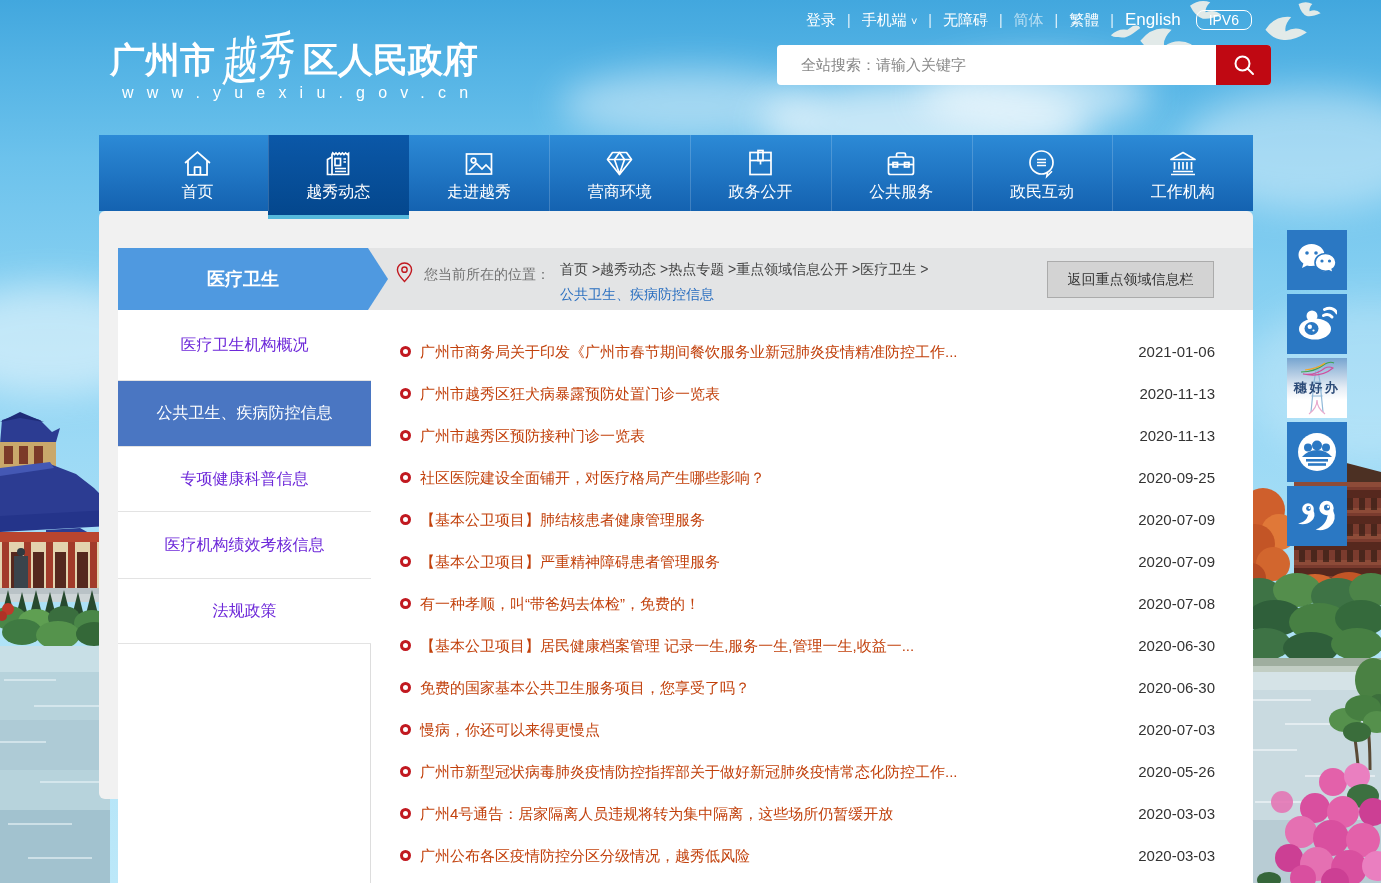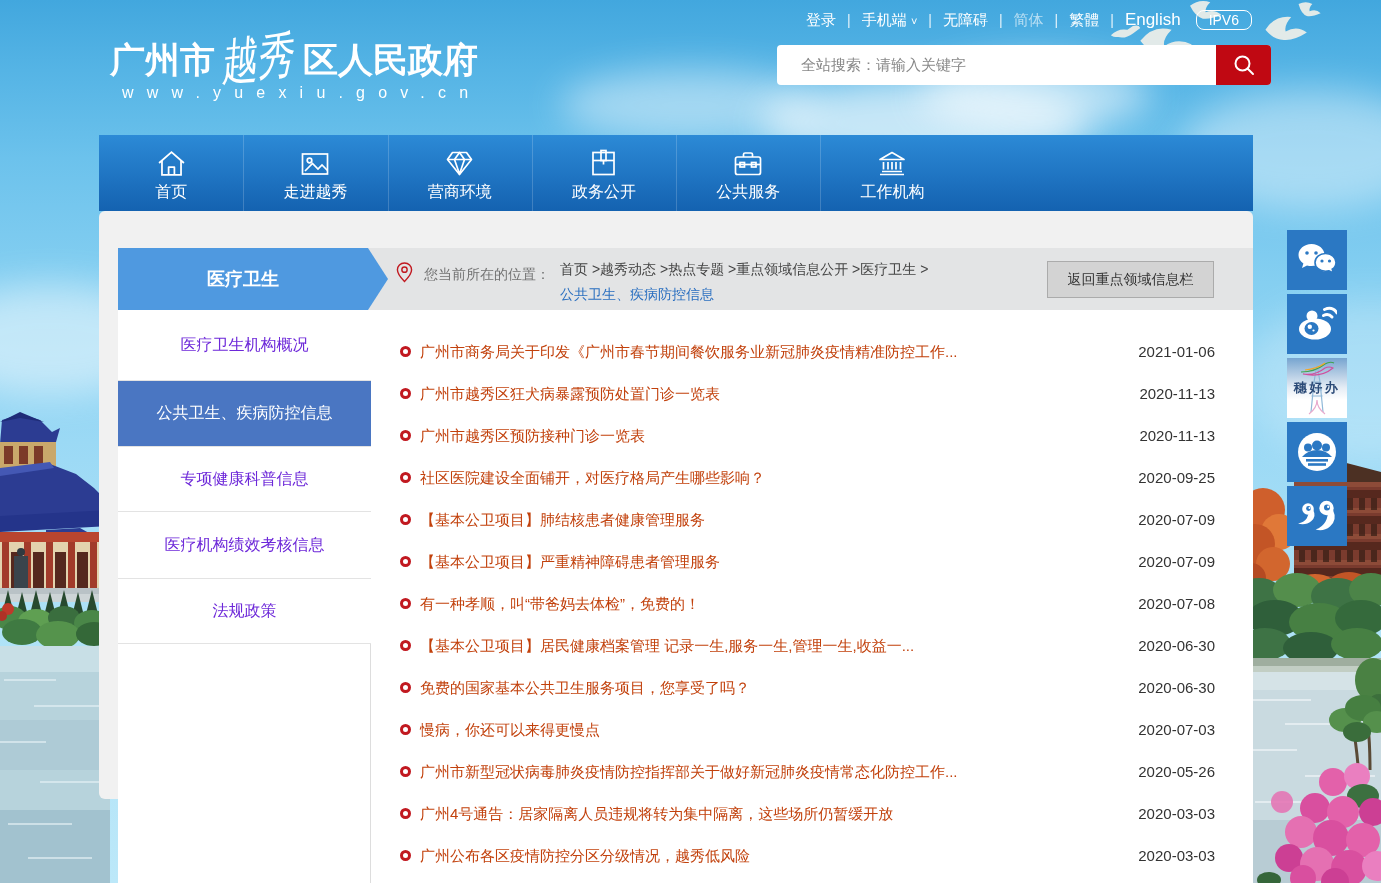--- a/index.html
+++ b/index.html
@@ -19,21 +19,21 @@
 
 .logo{position:absolute;left:110px;top:36px;color:#fff;}
 .logo .l1{font-size:35px;font-weight:bold;letter-spacing:0px;line-height:44px;white-space:nowrap;}
 .logo .script{display:inline-block;font-size:50px;font-weight:normal;transform:scaleX(.72) skewX(-10deg) rotate(-5deg);margin:0 -6px;vertical-align:-3px;}
 .logo .l2{font-size:16px;letter-spacing:13.2px;margin-top:2px;margin-left:12px;}
 
 .search{position:absolute;left:777px;top:45px;width:494px;height:40px;background:#fff;border-radius:4px;z-index:5;}
 .search .ph{position:absolute;left:24px;top:11px;font-size:15px;color:#888;}
 .search .sbtn{position:absolute;right:0;top:0;width:55px;height:40px;background:#c00812;border-radius:0 4px 4px 0;display:flex;align-items:center;justify-content:center;}
 
-.nav{position:absolute;left:99px;top:135px;width:1154px;height:76px;background:linear-gradient(180deg,#2c8ad6 0%,#1f74c2 55%,#1462b0 100%);display:flex;}
+.nav{position:absolute;left:99px;top:135px;width:1154px;height:76px;background:linear-gradient(180deg,#2c8ad6 0%,#1f74c2 55%,#1462b0 100%);display:flex;padding-left:28px;}
 .nav .it{position:relative;width:144.25px;height:76px;color:#fff;text-align:center;}
 .nav .it .ic{margin-top:12px;height:33px;display:flex;align-items:center;justify-content:center;}
 .nav .it .lb{font-size:16px;margin-top:2px;}
 .nav .it + .it::before{content:"";position:absolute;left:0;top:0;height:76px;width:1px;background:rgba(255,255,255,.18);}
 .nav .it.act{background:linear-gradient(180deg,#0b58a8 0%,#04478d 100%);height:80px;z-index:3;}
 .nav .it.act::after{content:"";position:absolute;left:0;top:80px;width:100%;height:4px;background:#55b9dc;}
 .nav .it.act + .it::before{display:none;}
 
 .main{position:absolute;left:99px;top:211px;width:1154px;height:588px;background:#f1f1f1;border-radius:6px;}
 .band{position:absolute;left:19px;top:36.5px;width:1135px;height:62.5px;background:#e3e4e5;}
@@ -304,20 +304,31 @@
  <div class="it">
       <div class="ic">
         <svg width="29" height="29" viewBox="0 0 28 28" fill="none" stroke="#fff" stroke-width="1.7">
           <path d="M2 13.5 L14 3 L26 13.5"></path>
           <path d="M4.8 11.2 V25 H23.2 V11.2"></path>
           <path d="M11.2 25 V17.5 H16.8 V25" stroke-linejoin="round"></path>
         </svg>
       </div>
       <div class="lb">首页</div>
     </div>
+ <div class="it act">
+      <div class="ic">
+        <svg width="30" height="30" viewBox="0 0 30 30" fill="none" stroke="#fff" stroke-width="1.7">
+          <path d="M9 5.5 L9.8 4 L11.4 5.5 L13 4 L14.6 5.5 L16.2 4 L17.8 5.5 L19.4 4 L21 5.5 L22.6 4 L24.2 5.5 L25.5 4.5 V25.5 H9 Z"></path>
+          <path d="M9 8 L4.5 10.5 V25.5 L9 25.5"></path>
+          <rect x="12" y="9.5" width="5.5" height="7"></rect>
+          <path d="M20.5 10 H23 M20.5 13 H23 M12 19.5 H23 M12 22.5 H23"></path>
+        </svg>
+      </div>
+      <div class="lb">越秀动态</div>
+    </div>
  <div class="it">
       <div class="ic">
         <svg width="30" height="30" viewBox="0 0 30 30" fill="none" stroke="#fff" stroke-width="1.7">
           <rect x="2.5" y="5" width="25" height="20"></rect>
           <circle cx="9.5" cy="11.5" r="2.3"></circle>
           <path d="M5 22 L12.5 14.5 L18 20 L22 16 L27.5 21.5"></path>
         </svg>
       </div>
       <div class="lb">走进越秀</div>
     </div>
@@ -345,20 +356,30 @@
       <div class="ic">
         <svg width="30" height="30" viewBox="0 0 30 30" fill="none" stroke="#fff" stroke-width="1.7">
           <rect x="2.5" y="8" width="25" height="17.5" rx="2"></rect>
           <path d="M10.5 8 V5.5 A1.5 1.5 0 0 1 12 4 H18 A1.5 1.5 0 0 1 19.5 5.5 V8"></path>
           <path d="M2.5 15.5 H27.5"></path>
           <rect x="7" y="13.5" width="4.5" height="4.5"></rect>
           <rect x="18.5" y="13.5" width="4.5" height="4.5"></rect>
         </svg>
       </div>
       <div class="lb">公共服务</div>
+    </div>
+ <div class="it">
+      <div class="ic">
+        <svg width="30" height="30" viewBox="0 0 30 30" fill="none" stroke="#fff" stroke-width="1.7">
+          <circle cx="14.5" cy="13.5" r="11.5"></circle>
+          <path d="M10 10.5 H19 M10 13.5 H19 M10 16.5 H19"></path>
+          <path d="M20.5 23.5 L19.8 27.5 L25 22.3" stroke-width="1.6"></path>
+        </svg>
+      </div>
+      <div class="lb">政民互动</div>
     </div>
  <div class="it">
       <div class="ic">
         <svg width="30" height="30" viewBox="0 0 30 30" fill="none" stroke="#fff" stroke-width="1.7">
           <path d="M3 10.5 L15 3.5 L27 10.5 Z" stroke-linejoin="round"></path>
           <path d="M6.5 13 V20.5 M11 13 V20.5 M15 13 V20.5 M19 13 V20.5 M23.5 13 V20.5"></path>
           <path d="M5 22.5 H25 M3 25.5 H27"></path>
         </svg>
       </div>
       <div class="lb">工作机构</div>

